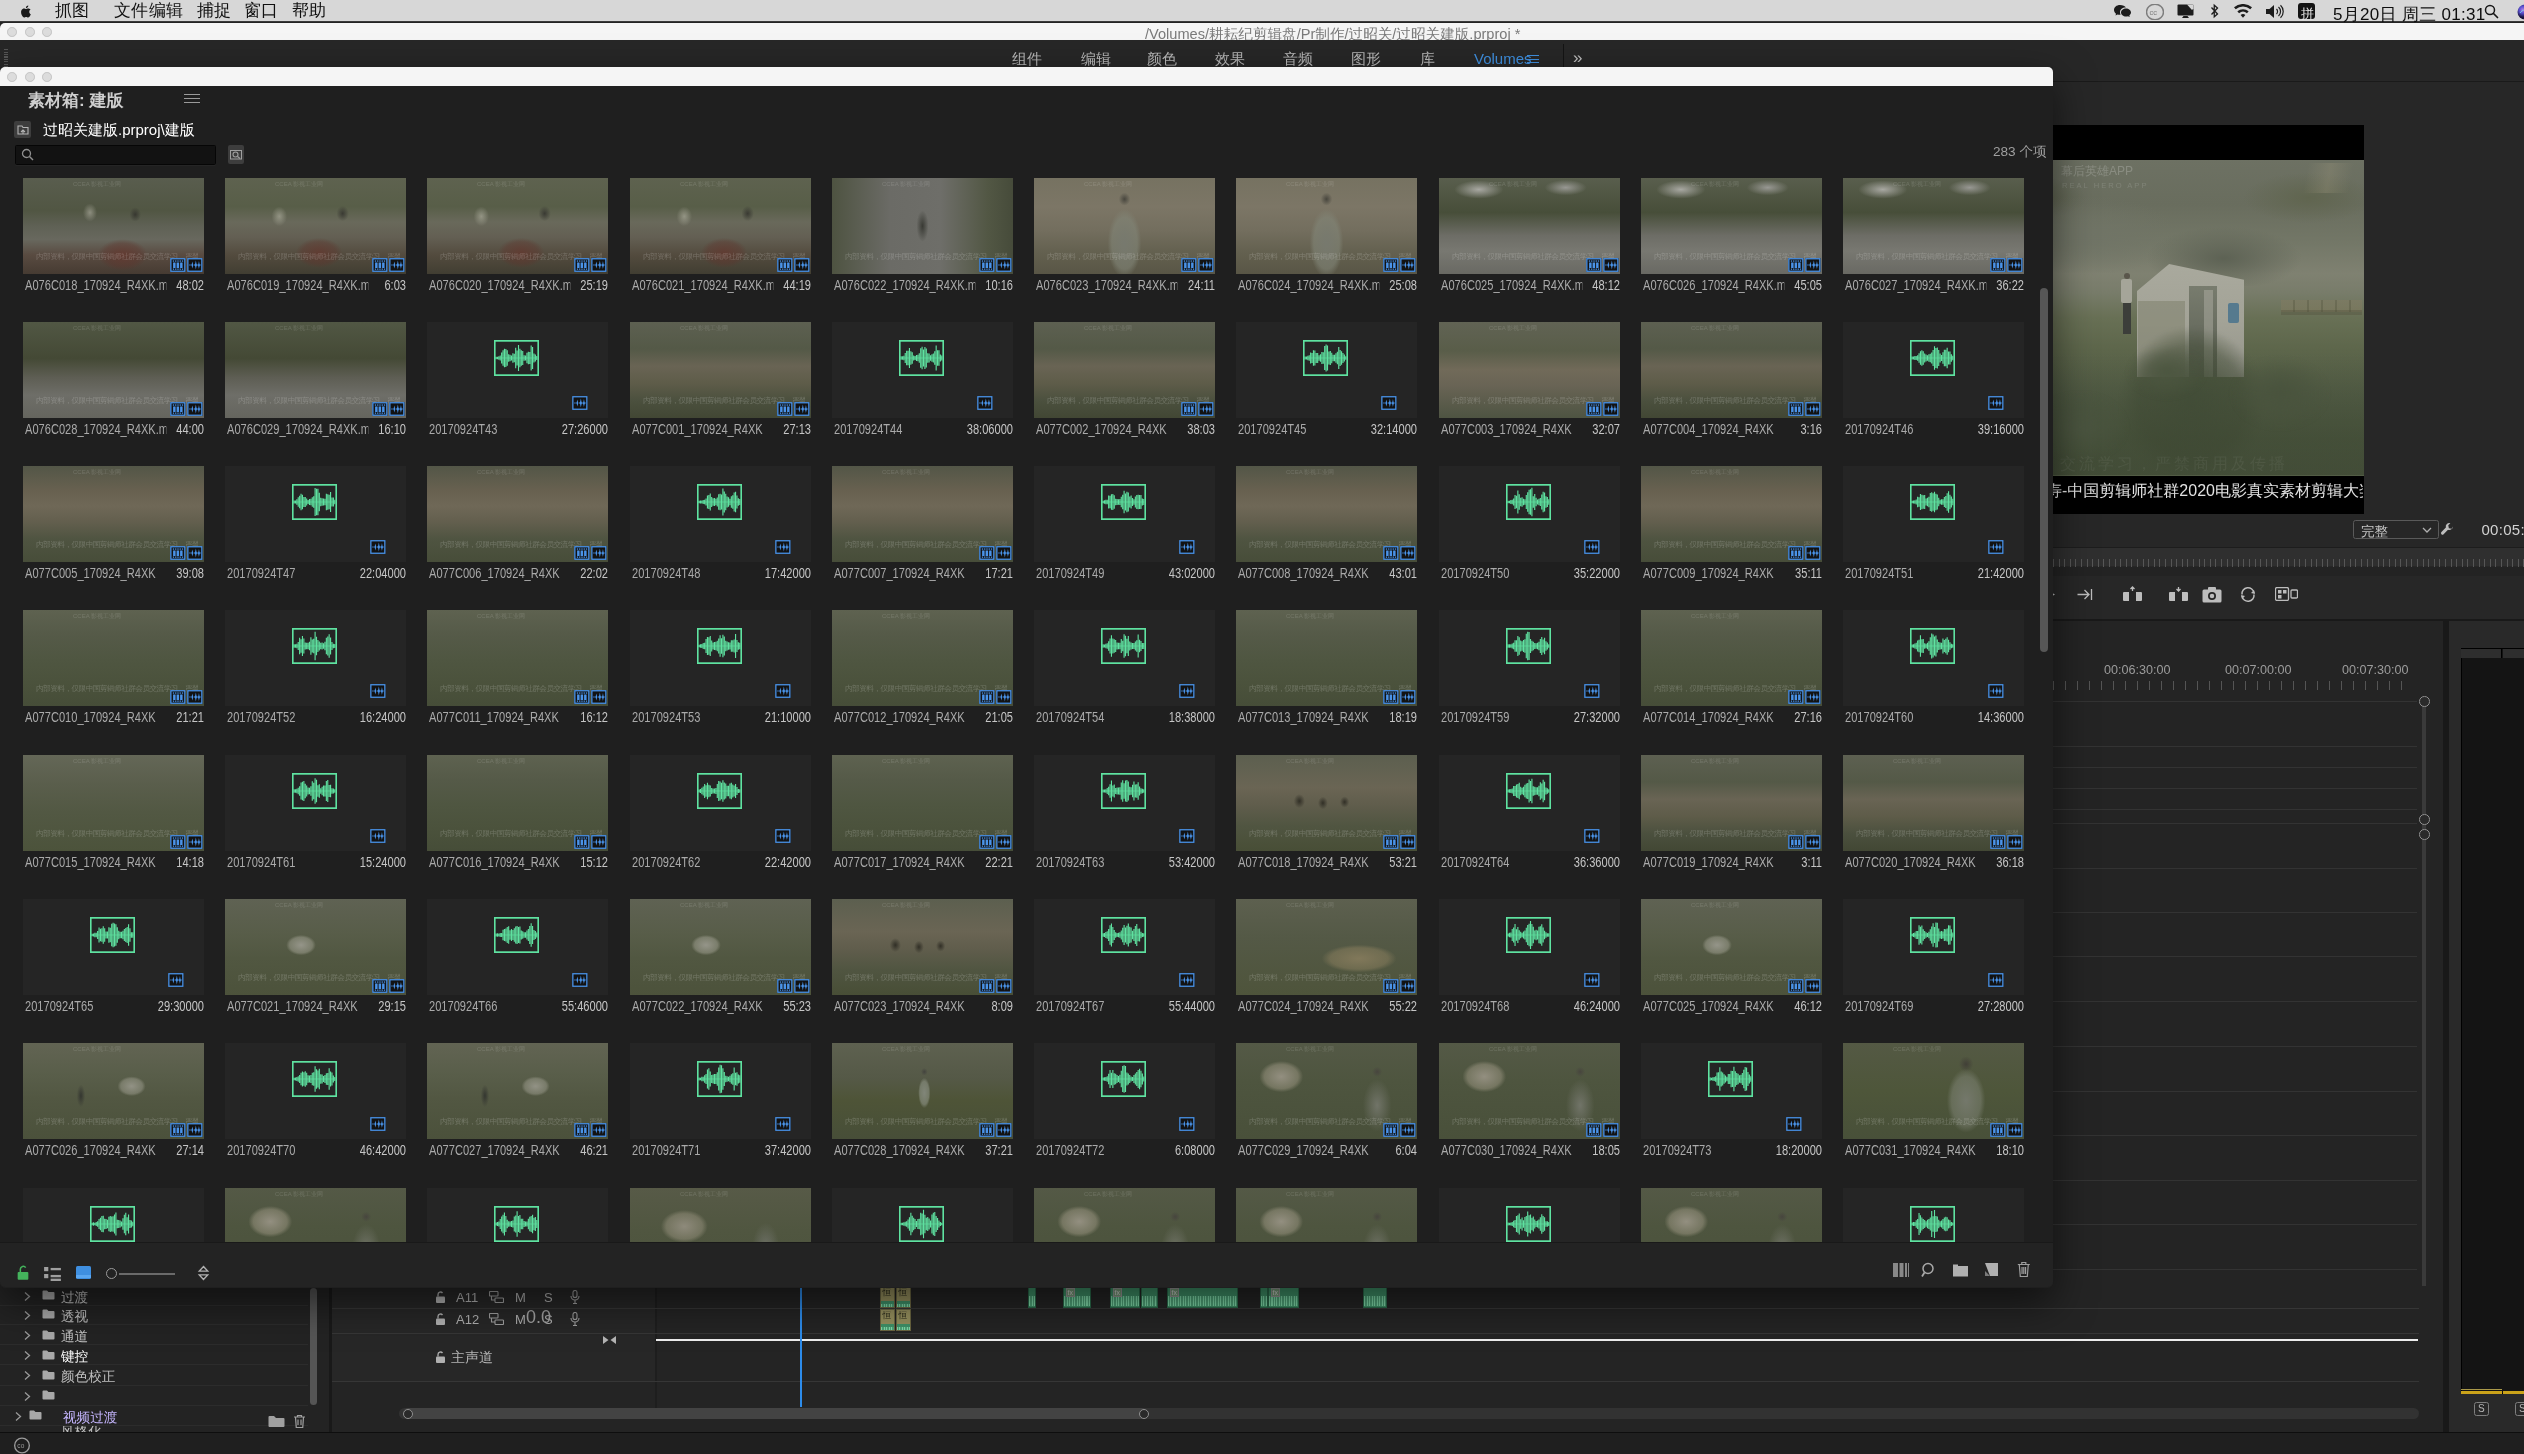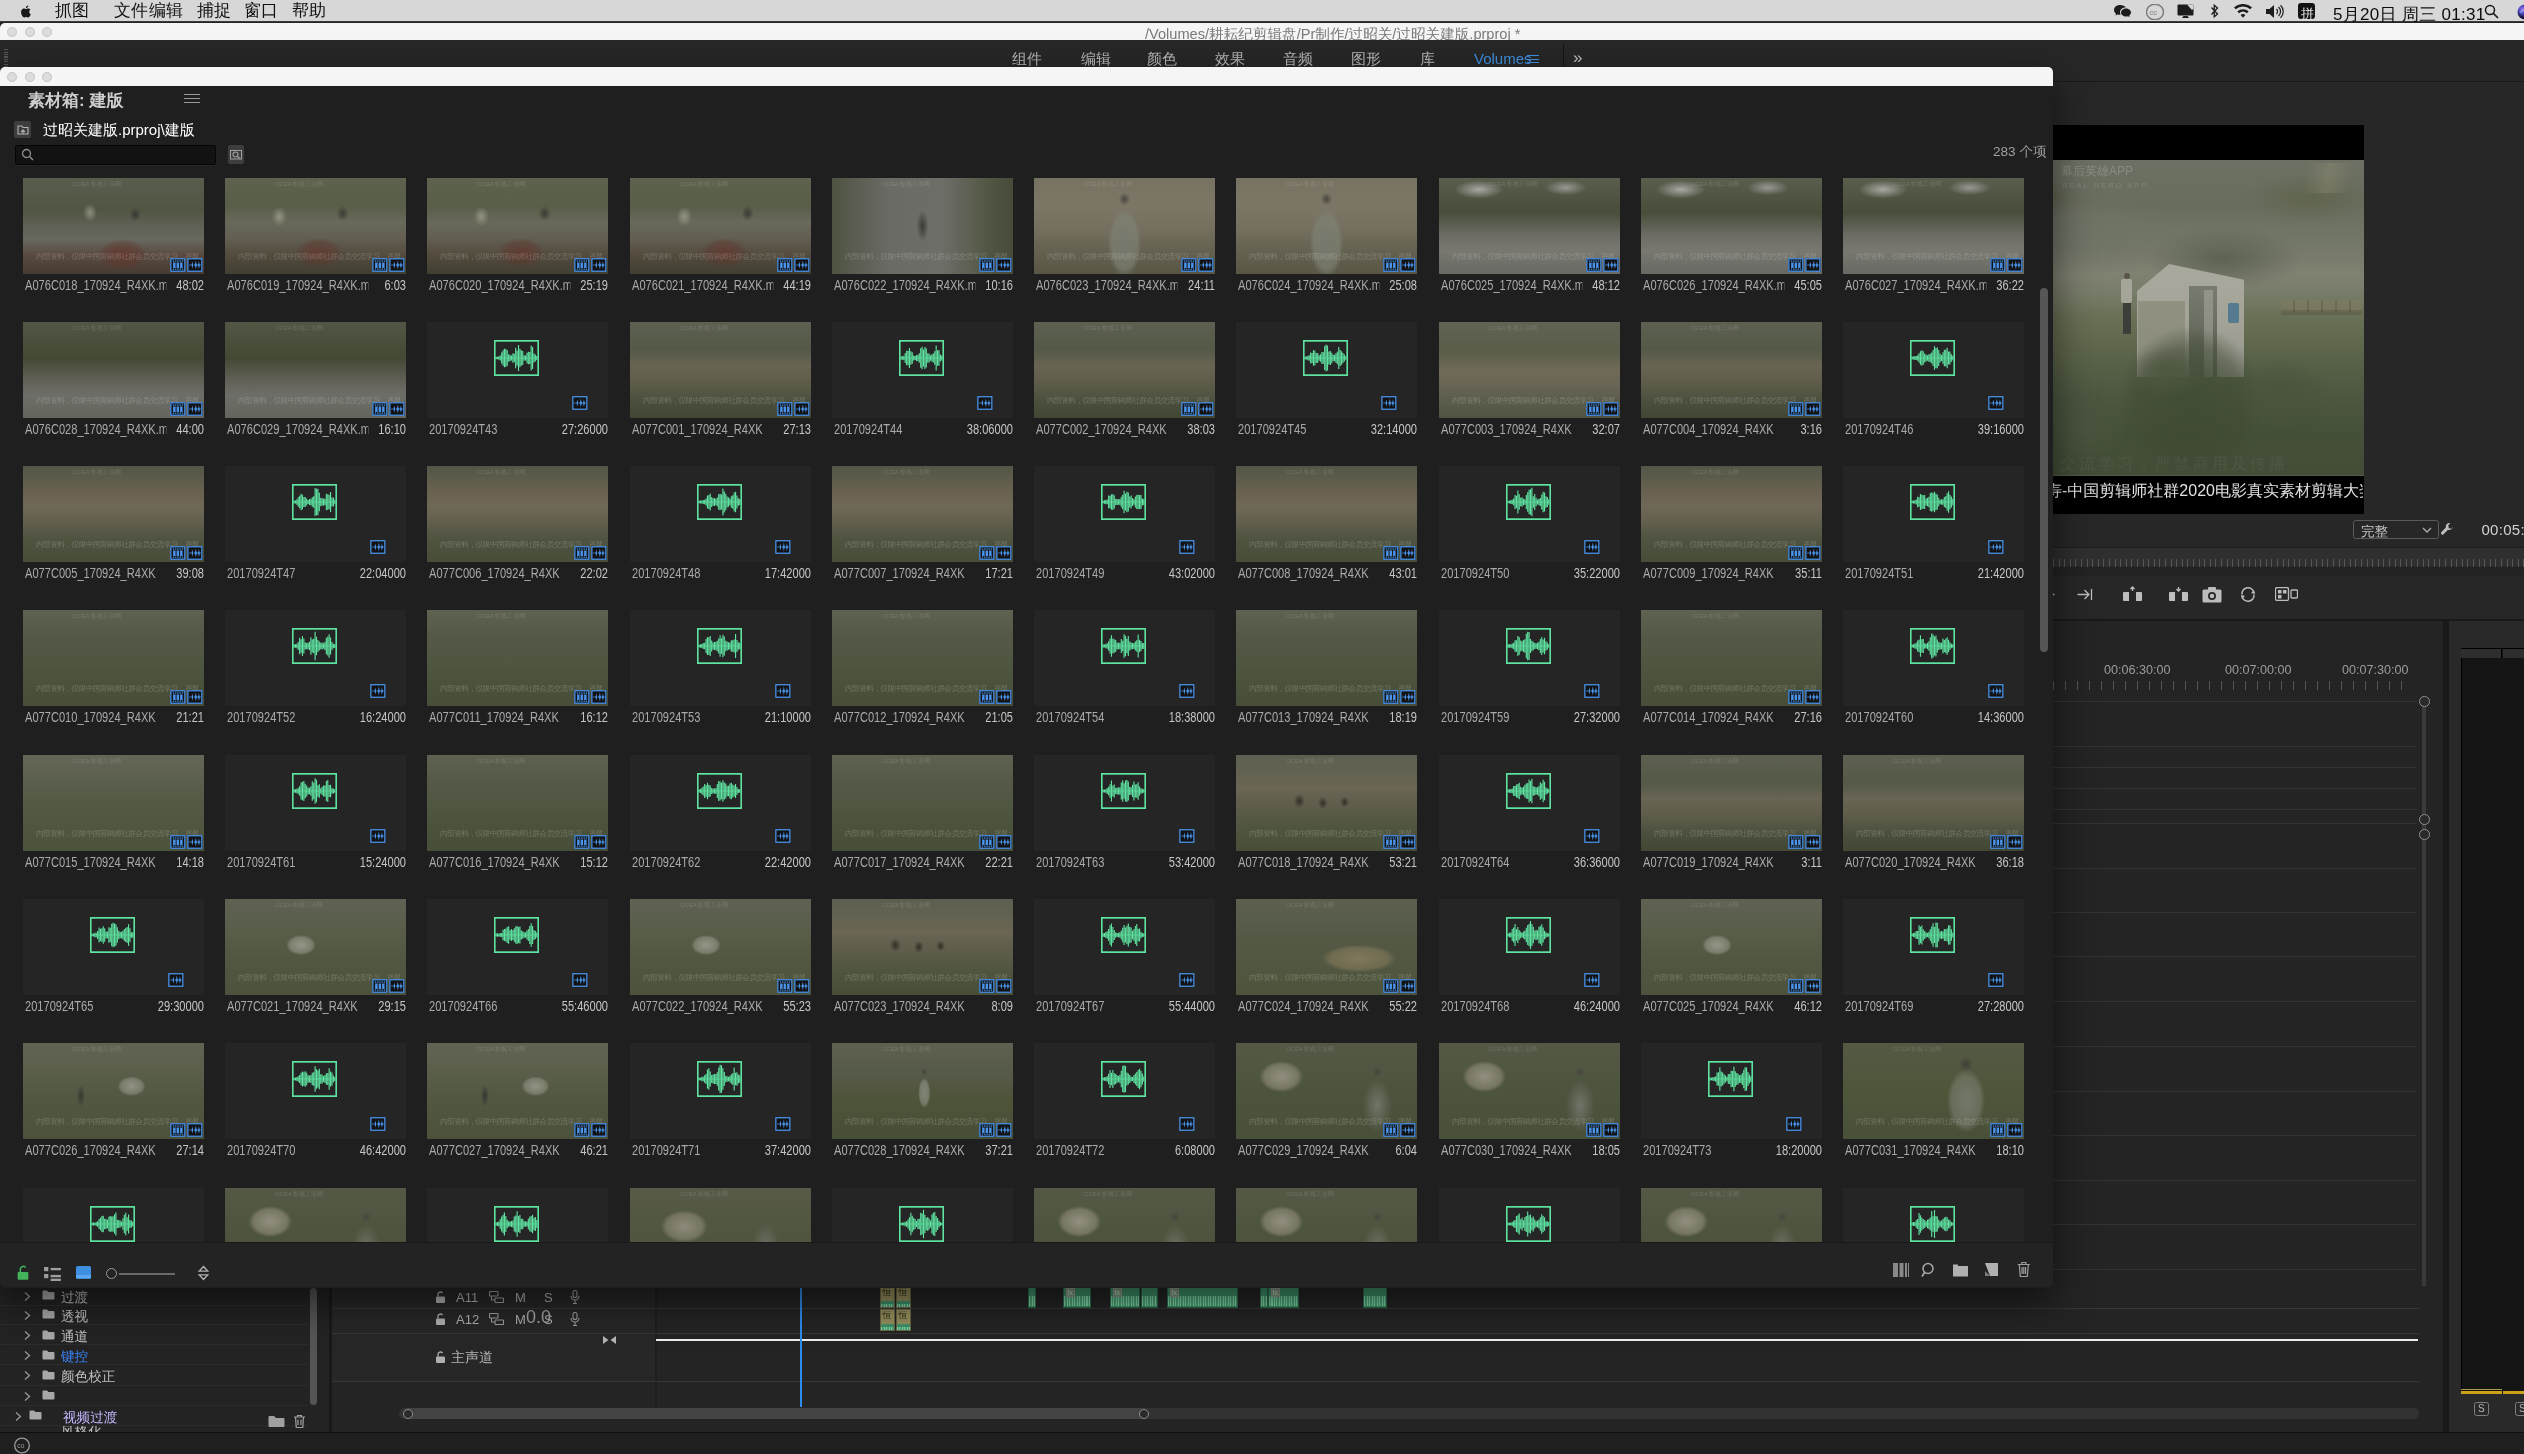--- a/index.html
+++ b/index.html
@@ -243,21 +243,21 @@
       <path fill="#a8a8a8" d="M1 3a2 2 0 0 1 2-2h7l3 3h10a2 2 0 0 1 2 2v11a2 2 0 0 1-2 2H3a2 2 0 0 1-2-2z"></path>
     </svg>
 <div class="txt" style="left:61px;top:1328px;font-size:13.6px;color:#c0c0c0;">通道</div>
 <div class="abs" style="left:0px;top:1364px;width:308px;height:0.5px;background:#2c2c2c"></div>
 <svg class="ic" style="left:23px;top:1350px" width="8" height="11" viewBox="0 0 16 22">
       <path d="M4 3l9 8-9 8" stroke="#9a9a9a" stroke-width="2.6" fill="none"></path>
     </svg>
 <svg class="ic" style="left:42px;top:1350px" width="13" height="10" viewBox="0 0 26 20">
       <path fill="#a8a8a8" d="M1 3a2 2 0 0 1 2-2h7l3 3h10a2 2 0 0 1 2 2v11a2 2 0 0 1-2 2H3a2 2 0 0 1-2-2z"></path>
     </svg>
-<div class="txt" style="left:61px;top:1348px;font-size:13.6px;color:#3b82f6;">键控</div>
+<div class="txt" style="left:61px;top:1348px;font-size:13.6px;color:#ffffff;">键控</div>
 <div class="abs" style="left:0px;top:1385px;width:308px;height:0.5px;background:#2c2c2c"></div>
 <svg class="ic" style="left:23px;top:1370px" width="8" height="11" viewBox="0 0 16 22">
       <path d="M4 3l9 8-9 8" stroke="#9a9a9a" stroke-width="2.6" fill="none"></path>
     </svg>
 <svg class="ic" style="left:42px;top:1370px" width="13" height="10" viewBox="0 0 26 20">
       <path fill="#a8a8a8" d="M1 3a2 2 0 0 1 2-2h7l3 3h10a2 2 0 0 1 2 2v11a2 2 0 0 1-2 2H3a2 2 0 0 1-2-2z"></path>
     </svg>
 <div class="txt" style="left:61px;top:1368px;font-size:13.6px;color:#c0c0c0;">颜色校正</div>
 <div class="abs" style="left:0px;top:1405px;width:308px;height:0.5px;background:#2c2c2c"></div>
 <svg class="ic" style="left:23px;top:1391px" width="8" height="11" viewBox="0 0 16 22">

